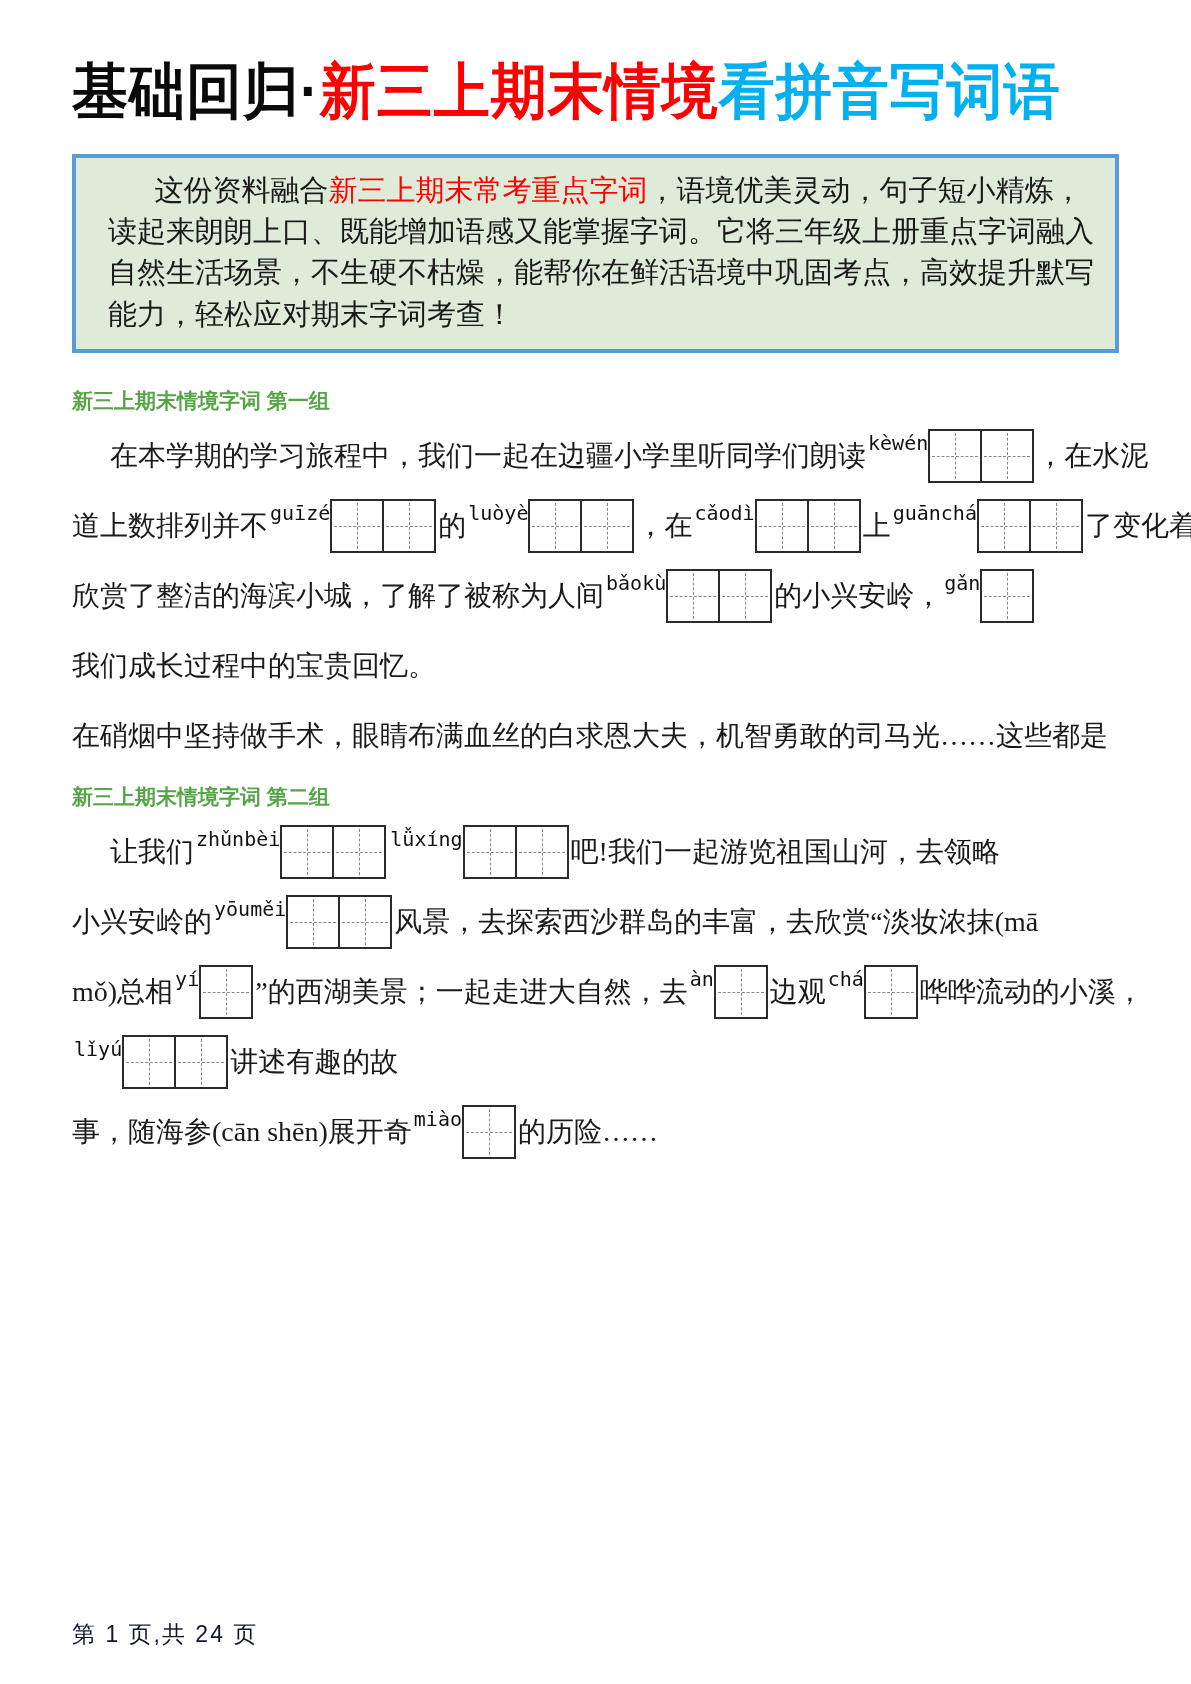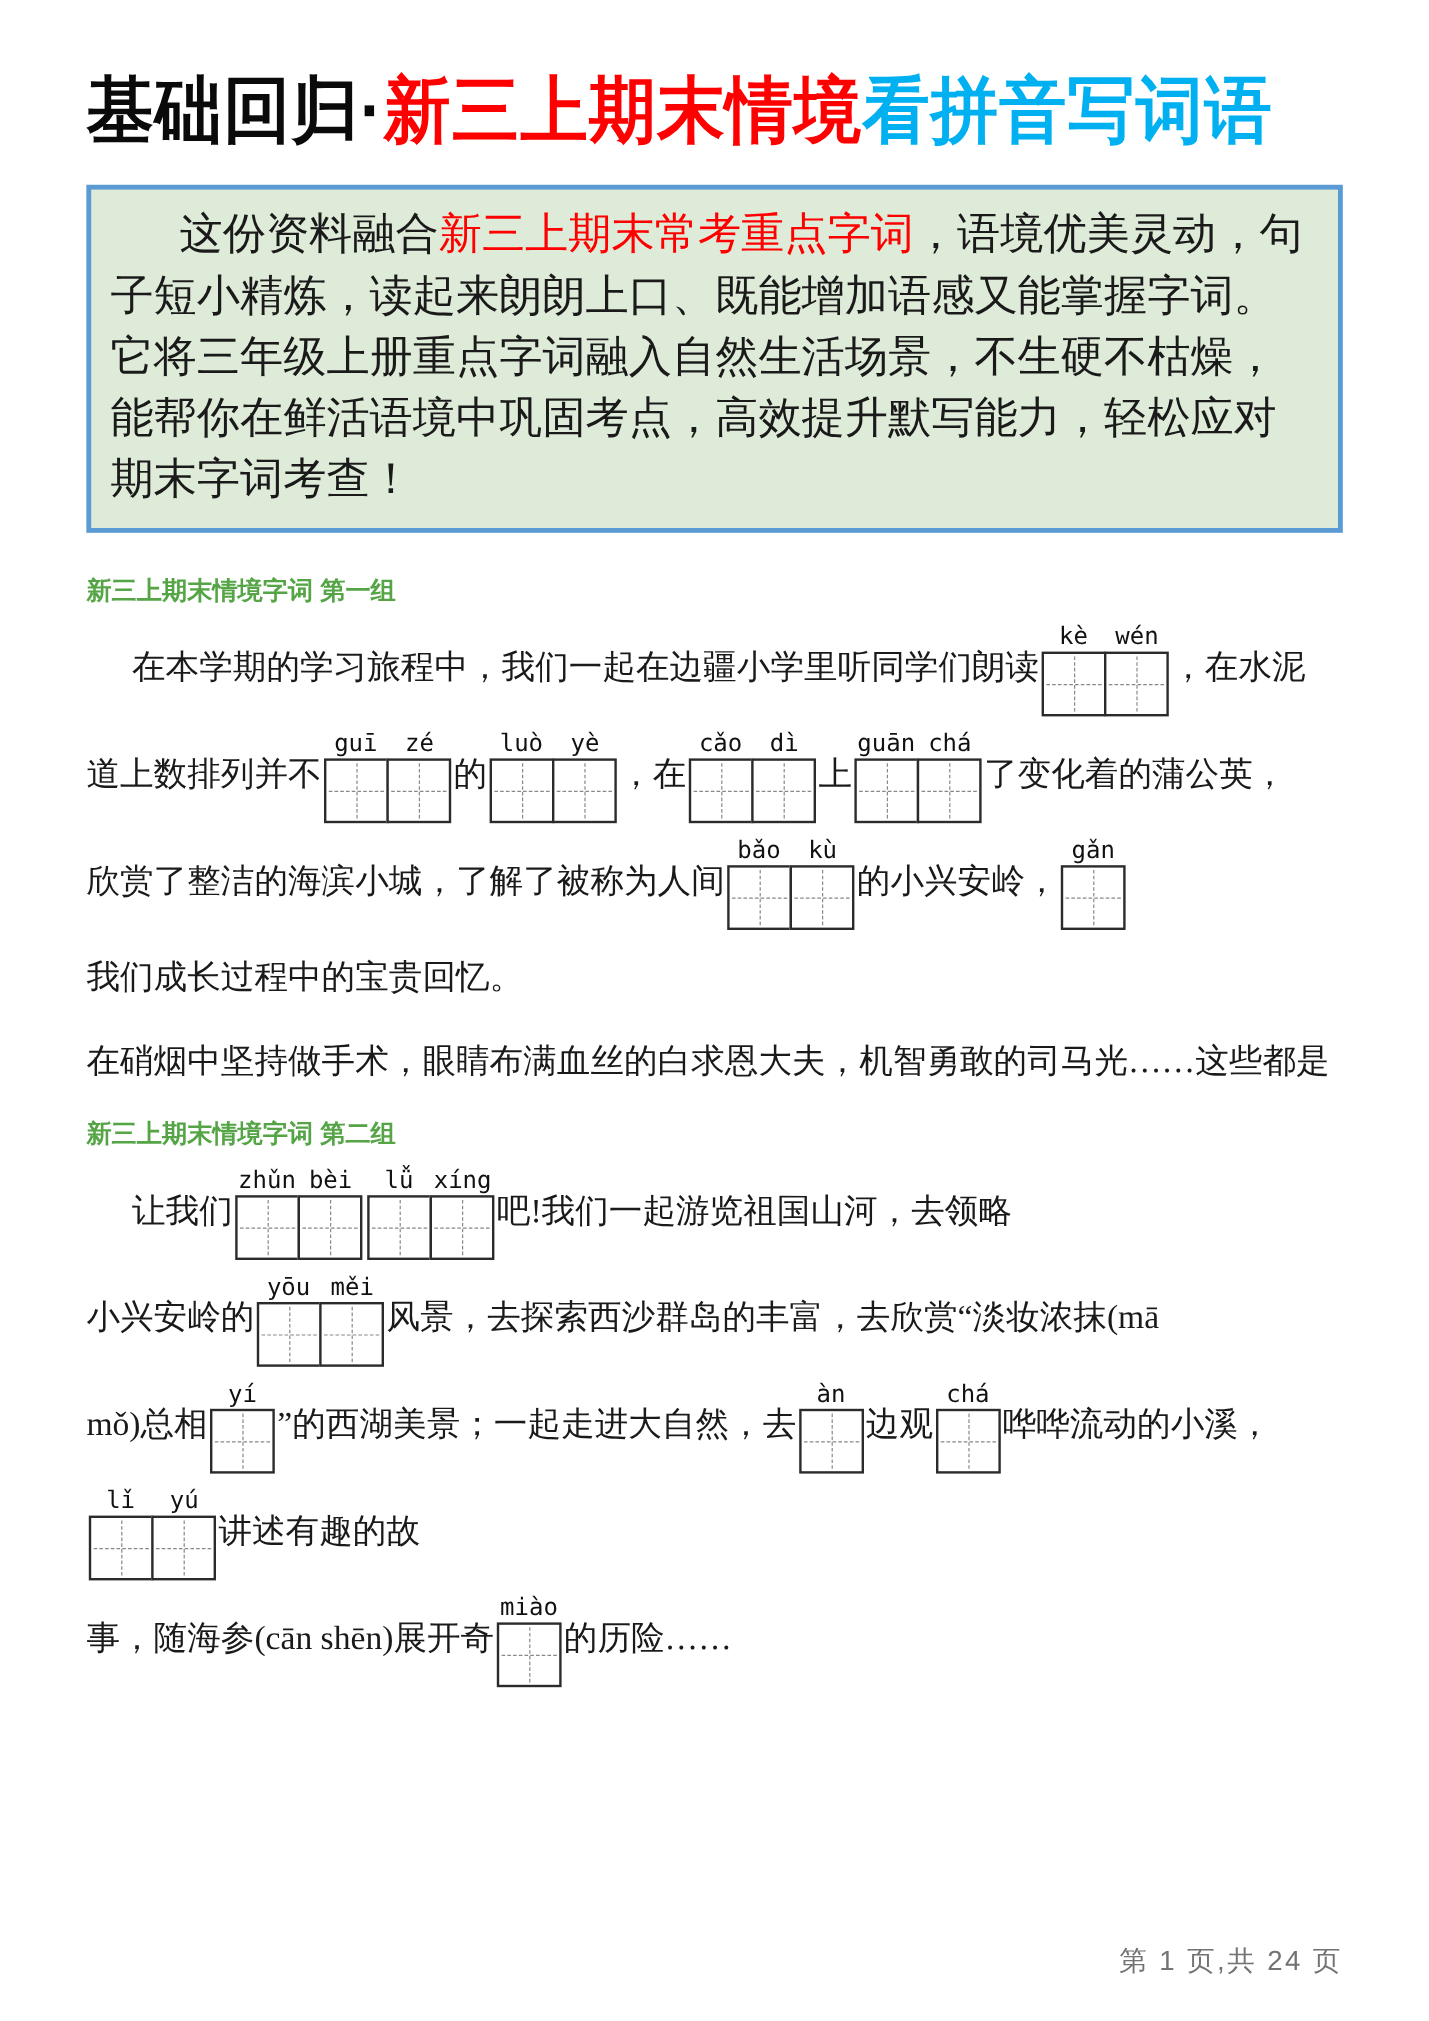--- a/index.html
+++ b/index.html
@@ -33,22 +33,22 @@
     margin-bottom:26px;
     color:#0a0a0a;
   }
   .page-title .t-black{color:#0a0a0a;}
   .page-title .t-red{color:var(--title-red);}
   .page-title .t-blue{color:var(--title-blue);}
 
   .intro-box{
     border:4px solid var(--intro-border);
     background:var(--intro-bg);
-    padding:12px 16px 14px 16px;
-    font-size:36px;
+    padding:12px 16px 14px 32px;
+    font-size:29px;
     line-height:1.42;
     margin-bottom:20px;
   }
   .intro-box p{text-indent:1.6em;}
   .intro-box .red{color:var(--intro-red);}
 
   .section-heading{
     font-family:"Liberation Sans","DejaVu Sans",sans-serif;
     font-weight:bold;
     font-size:21px;
@@ -63,21 +63,20 @@
     min-height:62px;
     margin-bottom:8px;
     font-size:28px;
     white-space:nowrap;
   }
   .line.indent{padding-left:38px;}
   .seg{white-space:pre;}
 
   .box-group{
     display:inline-flex;
-    flex-direction:column;
     margin:0 2px;
     flex:none;
   }
   .pinyin{
     display:flex;
     height:27px;
     align-items:flex-end;
     justify-content:center;
     font-family:"DejaVu Sans Mono","Liberation Mono",monospace;
     font-size:20px;
@@ -97,24 +96,24 @@
     content:"";position:absolute;top:2px;bottom:2px;left:50%;
     border-left:1px dashed var(--grid-dash);
   }
   .cell::after{
     content:"";position:absolute;left:2px;right:2px;top:50%;
     border-top:1px dashed var(--grid-dash);
   }
 
   .page-footer{
     margin-top:auto;
-    text-align:right;
+    text-align:left;
     font-family:"Liberation Sans","DejaVu Sans",sans-serif;
     font-size:23px;
-    color:#737373;
+    color:#0f172a;
     letter-spacing:2px;
   }
 </style>
 </head>
 <body>
 
 <h1 class="page-title" id="title"><span class="t-black">基础回归·</span><span class="t-red">新三上期末情境</span><span class="t-blue">看拼音写词语</span></h1>
 
 <div class="intro-box">
   <p id="intro"><span>这份资料融合</span><span class="red">新三上期末常考重点字词</span><span>，语境优美灵动，句子短小精炼，读起来朗朗上口、既能增加语感又能掌握字词。它将三年级上册重点字词融入自然生活场景，不生硬不枯燥，能帮你在鲜活语境中巩固考点，高效提升默写能力，轻松应对期末字词考查！</span></p>

